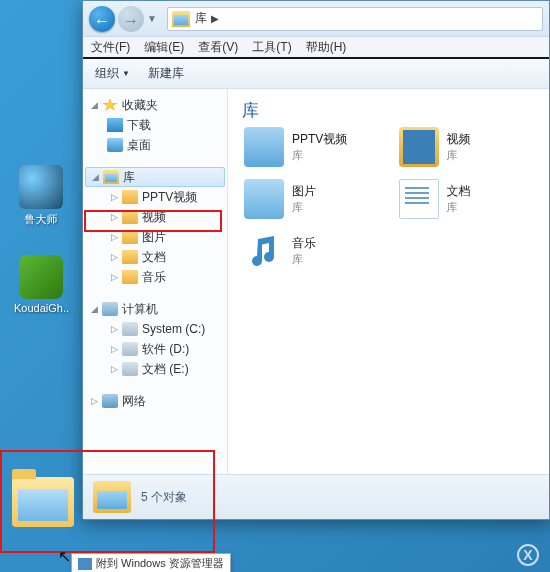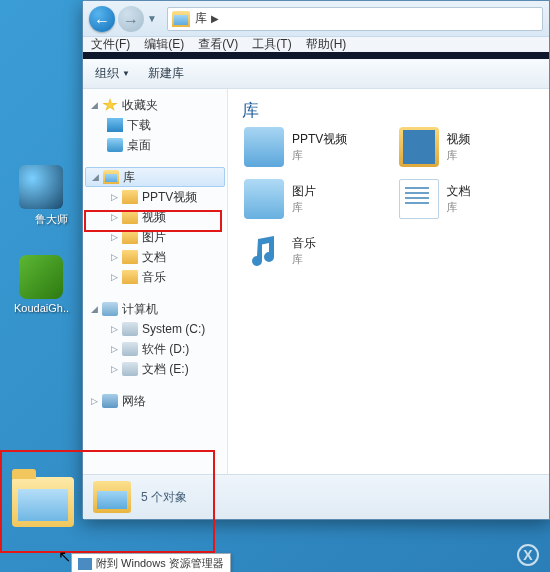--- a/index.html
+++ b/index.html
@@ -1,41 +1,41 @@
 <!DOCTYPE html>
 <html><head>
   <meta charset="utf-8">
   <style>
     * { margin: 0; padding: 0; box-sizing: border-box; font-family: "Microsoft YaHei", "Segoe UI", sans-serif; }
     body { width: 550px; height: 572px; background: linear-gradient(135deg, #3b9dd6, #2b7fb8); overflow: hidden; position: relative; }
     
     
     .desktop-icons { position: absolute; left: 14px; top: 165px; }
-    .desktop-icon { width: 54px; text-align: right; margin-bottom: 28px; cursor: pointer; }
+    .desktop-icon { width: 54px; text-align: center; margin-bottom: 28px; cursor: pointer; }
     .desktop-icon-img { width: 44px; height: 44px; margin: 0 auto 3px; border-radius: 6px; }
     .di1 { background: radial-gradient(circle at 30% 30%, #7acfff, #1a4a6d); }
     .di2 { background: linear-gradient(135deg, #5cb833, #2e7a12); border-radius: 8px; }
     .desktop-icon-label { color: #fff; font-size: 11px; text-shadow: 1px 1px 2px rgba(0,0,0,.6); }
     
     
     .explorer { position: absolute; left: 82px; top: 0; width: 468px; height: 520px; background: #f5f9fc; border: 1px solid #5b8ab0; border-radius: 4px 0 0 4px; box-shadow: 0 4px 18px rgba(0,0,0,.4); }
     
     
     .navbar { height: 36px; background: linear-gradient(#e9f2fa, #d9e8f4); display: flex; align-items: center; padding: 0 6px; border-bottom: 1px solid #c8dae9; }
     .nav-btn { width: 26px; height: 26px; border-radius: 50%; margin-right: 3px; display: flex; align-items: center; justify-content: center; cursor: pointer; }
     .nav-back { background: radial-gradient(circle at 35% 30%, #56b4ef, #1470b8); color: #fff; box-shadow: 0 1px 2px rgba(0,0,0,.3); }
     .nav-fwd { background: radial-gradient(circle at 35% 30%, #cfe0ed, #a7bece); color: #6c8296; }
     .nav-drop { width: 14px; color: #5a7a92; cursor: pointer; font-size: 10px; }
     .breadcrumb { flex: 1; height: 24px; background: #fff; border: 1px solid #b6c8d7; border-radius: 2px; display: flex; align-items: center; padding: 0 4px; margin-left: 6px; }
     .bc-icon { width: 18px; height: 16px; margin-right: 5px; }
     .bc-text { font-size: 12px; color: #333; }
     .bc-arrow { font-size: 10px; color: #444; margin-left: 4px; }
     
     
-    .menubar { height: 22px; background: #f2f6fa; display: flex; align-items: center; padding: 0 8px; border-bottom: 7px solid #0f172a; }
+    .menubar { height: 22px; background: #f2f6fa; display: flex; align-items: center; padding: 0 8px; border-bottom: 2px solid #0f172a; }
     .menu-item { font-size: 12px; color: #333; margin-right: 14px; cursor: pointer; }
     
     
     .toolbar { height: 30px; background: linear-gradient(#f7fbfe, #e6eef5); border-bottom: 1px solid #d4e0ea; display: flex; align-items: center; padding: 0 12px; }
     .tb-item { font-size: 12px; color: #2b3c4c; margin-right: 18px; cursor: pointer; display: flex; align-items: center; }
     .tb-drop { font-size: 8px; margin-left: 3px; }
     
     
     .body { display: flex; height: 407px; }
     

